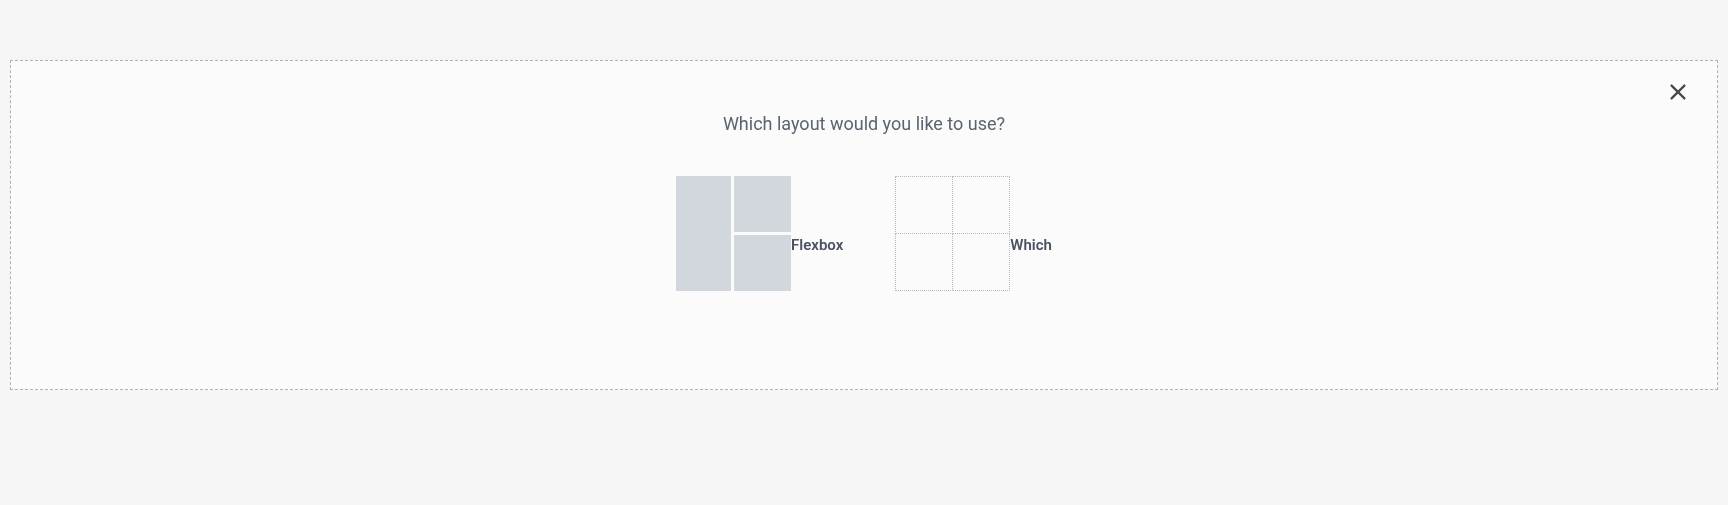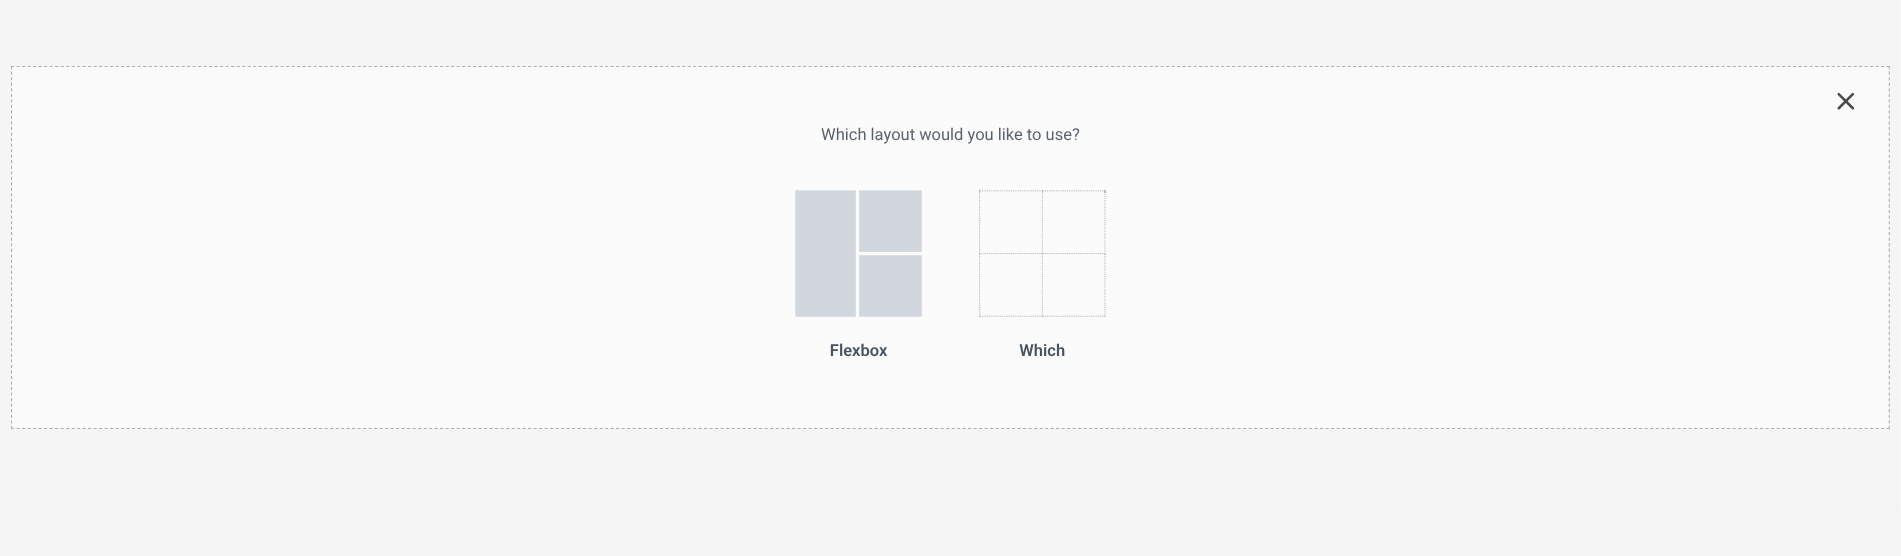--- a/index.html
+++ b/index.html
@@ -31,32 +31,31 @@
       align-items: center;
       justify-content: center;
     }
     .close-btn svg {
       width: 22px;
       height: 22px;
     }
     .prompt {
       text-align: center;
       color: #5a6470;
-      font-size: 15px;
+      font-size: 18px;
       font-weight: 400;
       margin-bottom: 42px;
     }
     .options {
       display: flex;
       justify-content: center;
       gap: 52px;
     }
     .option {
       display: flex;
-      flex-direction: column;
       align-items: center;
       cursor: pointer;
     }
     .option-label {
       margin-top: 22px;
       color: #4a5360;
       font-size: 15px;
       font-weight: 600;
     }
     

